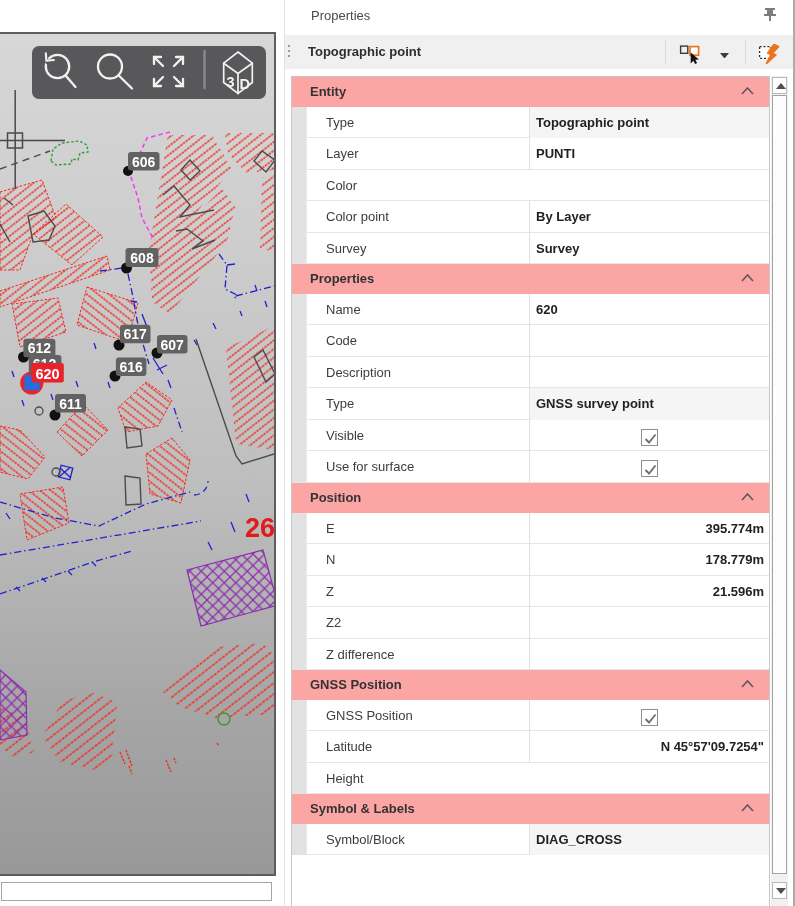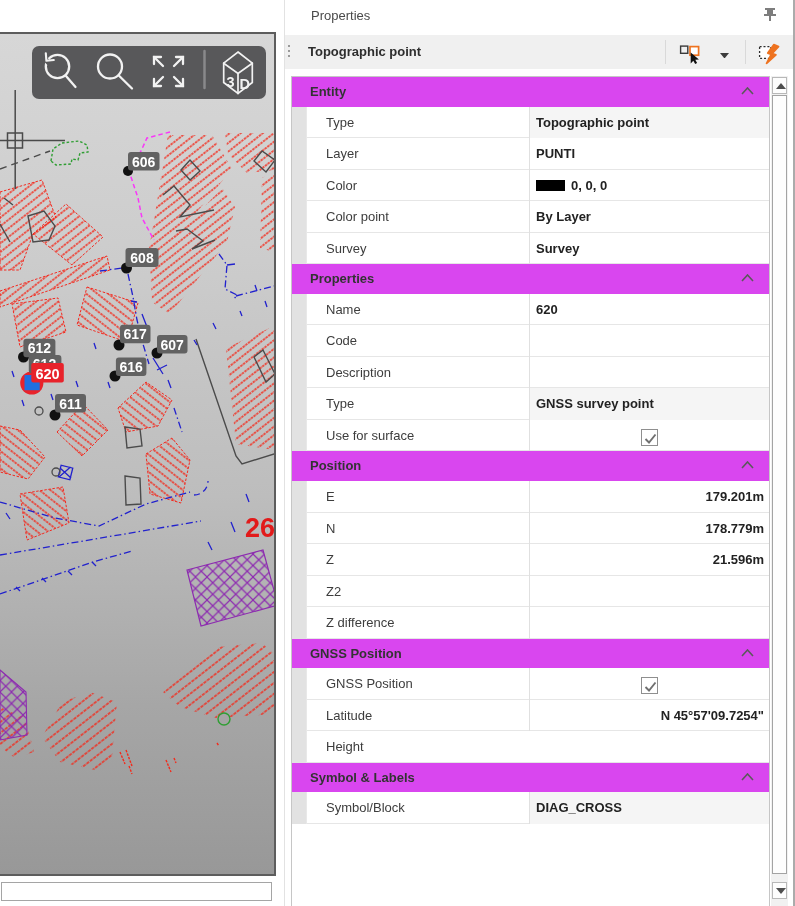--- a/index.html
+++ b/index.html
@@ -29,21 +29,21 @@
 #rightedge { position:absolute; right:0; top:0; width:2px; height:906px; background:#ababab; }
 #ptitle { position:absolute; left:26px; top:8px; font-size:13px; color:#4a4a4a; }
 #combobar { position:absolute; left:0; top:35px; width:511px; height:34px; background:#f0f0f0; }
 #combobar .grip { position:absolute; left:3px; top:10px; width:2px; }
 #combobar .grip i { display:block; width:2px; height:2px; background:#9a9a9a; margin-bottom:3px; }
 #combobar .title { position:absolute; left:23px; top:9px; font-size:13px; font-weight:bold; color:#2e2e2e; }
 .vsep { position:absolute; top:5px; width:1px; height:24px; background:#d9d9d9; }
 
 
 #grid { position:absolute; left:6px; top:76px; width:479px; height:830px; border:1px solid #c6c6c6; border-bottom:none; background:#ffffff; overflow:hidden; }
-.ghead { position:relative; height:29.7px; background:#d946ef; }
+.ghead { position:relative; height:29.7px; background:#fca5a5; }
 .ghead .t { position:absolute; left:18px; top:7px; font-size:13px; font-weight:bold; color:#333333; }
 .ghead svg.chev { position:absolute; right:15px; top:10px; }
 .grow { position:relative; height:31.5px; background:#ffffff; box-shadow:inset 0 -1px 0 #e6e6e6; display:flex;text-align:center; }
 .grow .lab { position:relative; width:237px; }
 .grow .lab .ind { position:absolute; left:0; top:0; bottom:0; width:15px; background:#e2e2e2; border-right:1px solid #e8e8e8; }
 .grow .lab .t { position:absolute; left:34px; top:8px; font-size:13px; color:#3d3d3d; }
 .grow .val { position:relative; flex:1; border-left:1px solid #e0e0e0; }
 .grow .val .t { position:absolute; left:6px; top:8px; font-size:13px; font-weight:bold; color:#222222; white-space:nowrap; }
 .grow .val .t.r { left:auto; right:5px; }
 .grow .val.ro { background:#f5f5f5; }
@@ -296,23 +296,20 @@
           </div>
           <div class="val">
             <div class="t">PUNTI</div>
           </div>
         </div>
       <div class="grow">
           <div class="lab">
             <div class="ind"></div>
             <div class="t">Color</div>
           </div>
-          <div class="val">
-            <div class="t"><span style="display:inline-block;width:29px;height:11px;background:#000;vertical-align:-1px;margin-right:6px"></span>0, 0, 0</div>
-          </div>
         </div>
       <div class="grow">
           <div class="lab">
             <div class="ind"></div>
             <div class="t">Color point</div>
           </div>
           <div class="val">
             <div class="t">By Layer</div>
           </div>
         </div>
@@ -359,43 +356,56 @@
             <div class="ind"></div>
             <div class="t">Type</div>
           </div>
           <div class="val ro">
             <div class="t">GNSS survey point</div>
           </div>
         </div>
       <div class="grow">
           <div class="lab">
             <div class="ind"></div>
-            <div class="t">Use for surface</div>
+            <div class="t">Visible</div>
           </div>
           <div class="val">
             <div class="cbx">
               <svg width="15" height="14" viewBox="0 0 15 14">
                 <path d="M 2.5 7 L 6 10.5 L 12.5 2.5" stroke="#707070" stroke-width="1.9" fill="none"></path>
               </svg>
             </div>
           </div>
         </div>
+      <div class="grow">
+          <div class="lab">
+            <div class="ind"></div>
+            <div class="t">Use for surface</div>
+          </div>
+          <div class="val">
+            <div class="cbx">
+              <svg width="15" height="14" viewBox="0 0 15 14">
+                <path d="M 2.5 7 L 6 10.5 L 12.5 2.5" stroke="#707070" stroke-width="1.9" fill="none"></path>
+              </svg>
+            </div>
+          </div>
+        </div>
       <div class="ghead">
           <div class="t">Position</div>
           <svg class="chev" width="13" height="8" viewBox="0 0 13 8">
             <path d="M 1 7 L 6.5 1 L 12 7" stroke="#5a5a5a" stroke-width="1.6" fill="none"></path>
           </svg>
         </div>
       <div class="grow">
           <div class="lab">
             <div class="ind"></div>
             <div class="t">E</div>
           </div>
           <div class="val">
-            <div class="t r">179.201m</div>
+            <div class="t r">395.774m</div>
           </div>
         </div>
       <div class="grow">
           <div class="lab">
             <div class="ind"></div>
             <div class="t">N</div>
           </div>
           <div class="val">
             <div class="t r">178.779m</div>
           </div>

